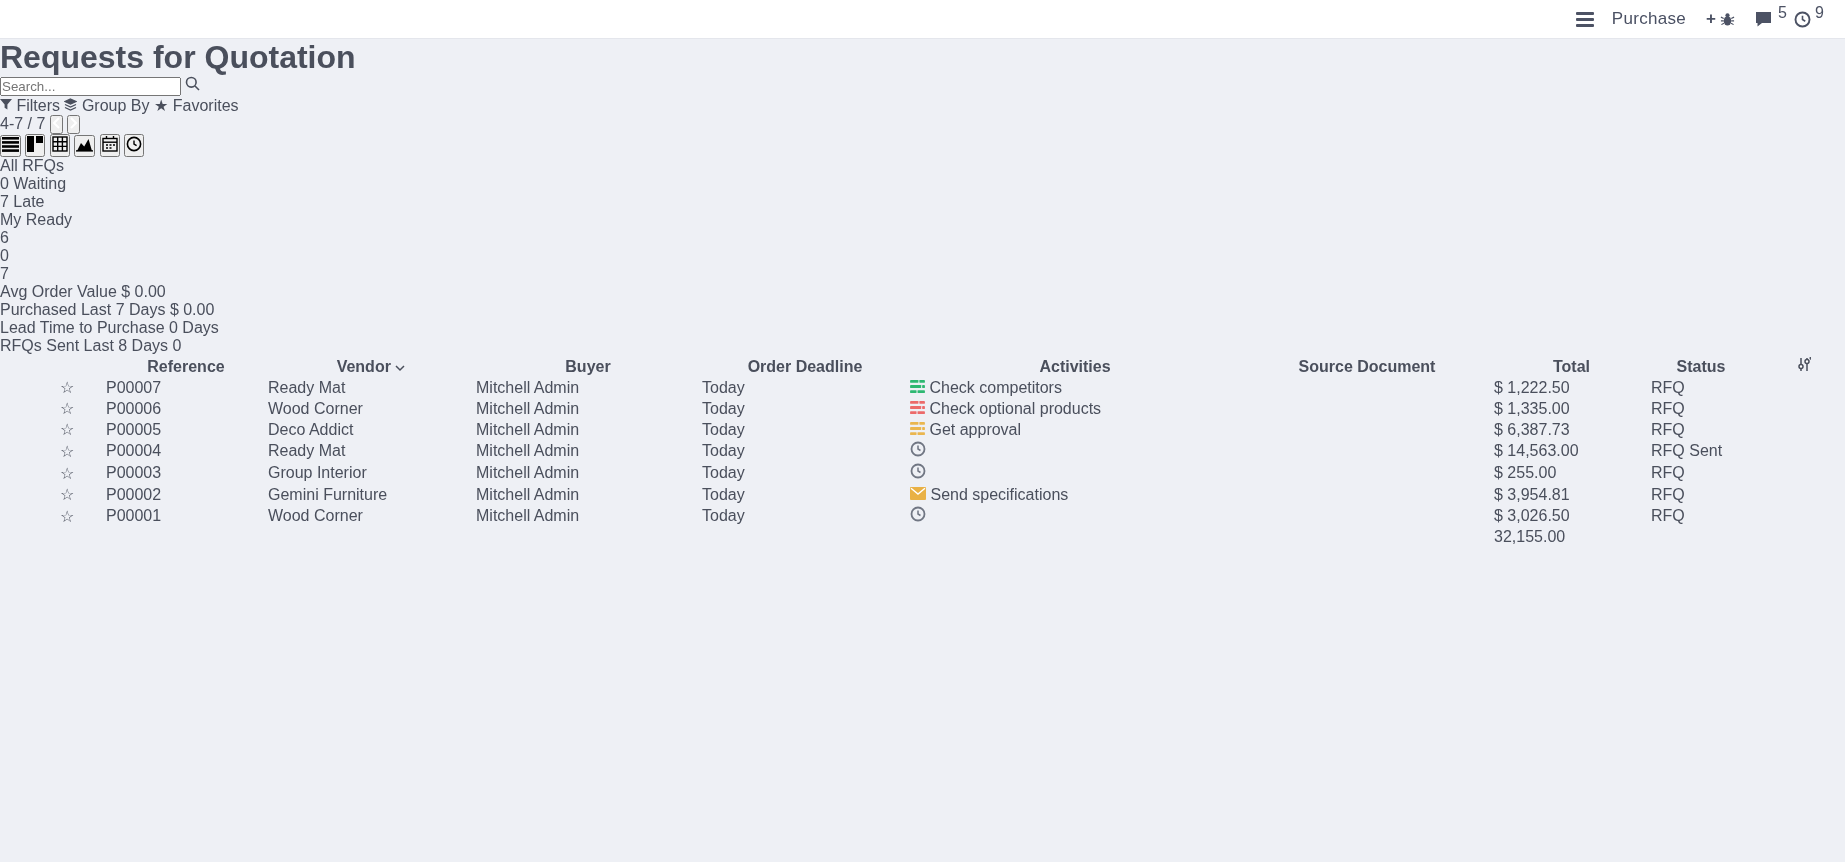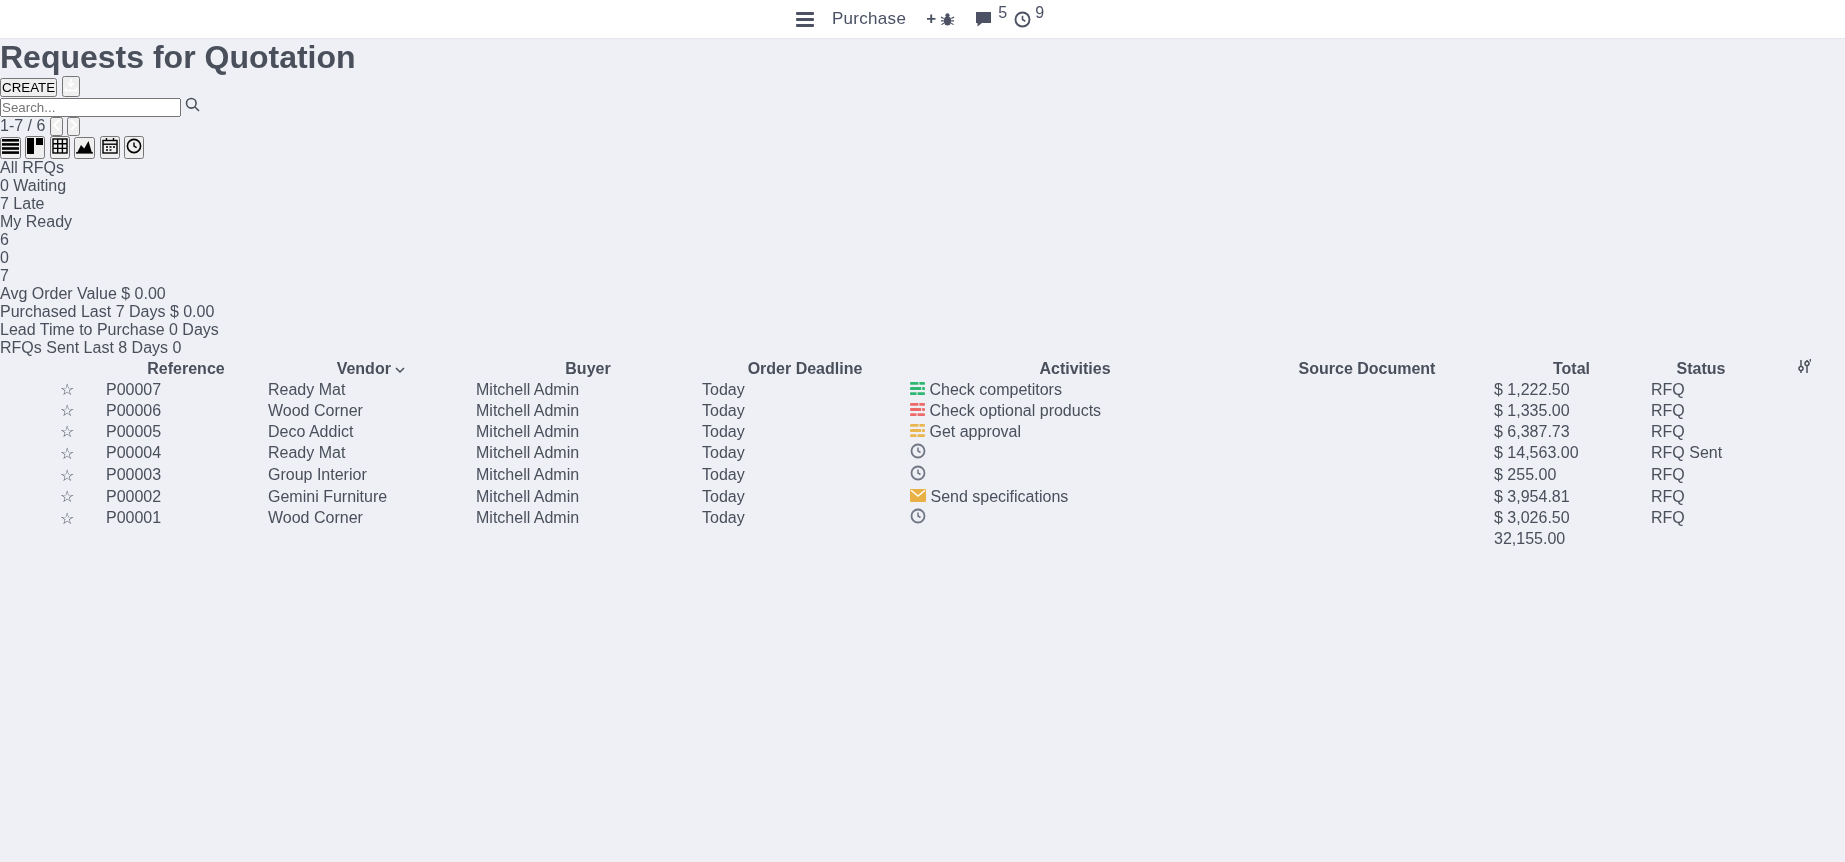--- a/index.html
+++ b/index.html
@@ -1,21 +1,21 @@
 <!DOCTYPE html>
 <html><head>
 <meta charset="utf-8">
 <style>
   * { margin:0; padding:0; box-sizing:border-box; }
   html,body { width:1845px; height:862px; overflow:hidden; }
   body { background:#eef0f5; font-family:"Liberation Sans", sans-serif; color:#4a4f5c; }
 
   
   .navbar { height:39px; background:#fff; border-bottom:1px solid #e4e6ec;
-            display:flex; align-items:center; justify-content:center; padding:0 14px; }
+            display:flex; align-items:center; justify-content:flex-end; padding:0 14px; }
   .nav-left { display:flex; align-items:center; gap:16px; }
   .burger { display:inline-flex; flex-direction:column; gap:3px; cursor:pointer; padding:4px 2px;}
   .burger i { display:block; width:18px; height:3px; background:#4c5264; border-radius:1px; }
   .app-title { font-size:17px; color:#4a5063; letter-spacing:.3px; }
   .plus { font-size:17px; font-weight:bold; color:#4c5264; padding:0 4px; cursor:pointer; }
   .nav-right { display:flex; align-items:center; gap:20px; }
   .nav-ic { position:relative; color:#4c5264; display:inline-flex; cursor:pointer; }
   .nav-badge { position:absolute; top:-7px; right:-13px; background:#2aا;" }
   .nav-badge { position:absolute; top:-8px; right:-14px; background:#2bae4e; color:#fff;
                font-size:10px; line-height:13px; padding:0 4px; border-radius:3px; min-width:13px; text-align:center; }
@@ -142,41 +142,52 @@
       <span class="nav-badge">9</span>
     </span>
     <span class="avatar"></span>
   </div>
 </nav>
 
 <div class="sheet">
 
   <div class="cp">
     <h1 class="cp-title">Requests for Quotation</h1>
-    <div class="cp-buttons">
-      <button class="btn-create">CREATE</button>
-      <button class="btn-export">
-        <svg width="14" height="14" viewBox="0 0 14 14" fill="none" stroke="#fff" stroke-width="1.6">
-            <path d="M7 1v6.5M4 5l3 3 3-3"></path>
-            <path d="M1.5 9.5V12.5h11V9.5"></path>
-          </svg>
-      </button>
-    </div>
     <div class="searchbox">
       <input type="text" placeholder="Search..." style="">
       <span class="search-ic">
         <svg width="15" height="15" viewBox="0 0 15 15" fill="none" stroke="currentColor" stroke-width="1.6">
             <circle cx="6.3" cy="6.3" r="4.8"></circle>
             <path d="M10 10l4 4"></path>
           </svg>
       </span>
     </div>
     <div class="cp-row2">
+      <div class="filters-group">
+        <span class="fg-item">
+          <svg width="12" height="12" viewBox="0 0 12 12" fill="currentColor">
+              <path d="M0 0h12L7.4 5.4v5.2L4.6 8.8V5.4z"></path>
+            </svg>
+          <span>Filters</span>
+        </span>
+        <span class="fg-item">
+          <svg width="13" height="13" viewBox="0 0 13 13" fill="none" stroke="currentColor" stroke-width="1.3">
+              <path d="M6.5 1L12 3.5 6.5 6 1 3.5z" fill="currentColor"></path>
+              <path d="M1 6.5l5.5 2.5L12 6.5"></path>
+              <path d="M1 9.5l5.5 2.5L12 9.5"></path>
+            </svg>
+          <span>Group By</span>
+        </span>
+        <span class="fg-item">
+          <span class="star-glyph">★</span>
+          <span>Favorites</span>
+        </span>
+      </div>
       <div class="pager">
-        <span class="pager-text">1-7 / 6</span>
+        <span class="pager-text">4-7 / 7</span>
         <button class="pg-btn">
           <svg width="9" height="12" viewBox="0 0 9 12" fill="none" stroke="#fff" stroke-width="2">
               <path d="M7 1L2 6l5 5"></path>
             </svg>
         </button>
         <button class="pg-btn">
           <svg width="9" height="12" viewBox="0 0 9 12" fill="none" stroke="#fff" stroke-width="2">
               <path d="M2 1l5 5-5 5"></path>
             </svg>
         </button>

